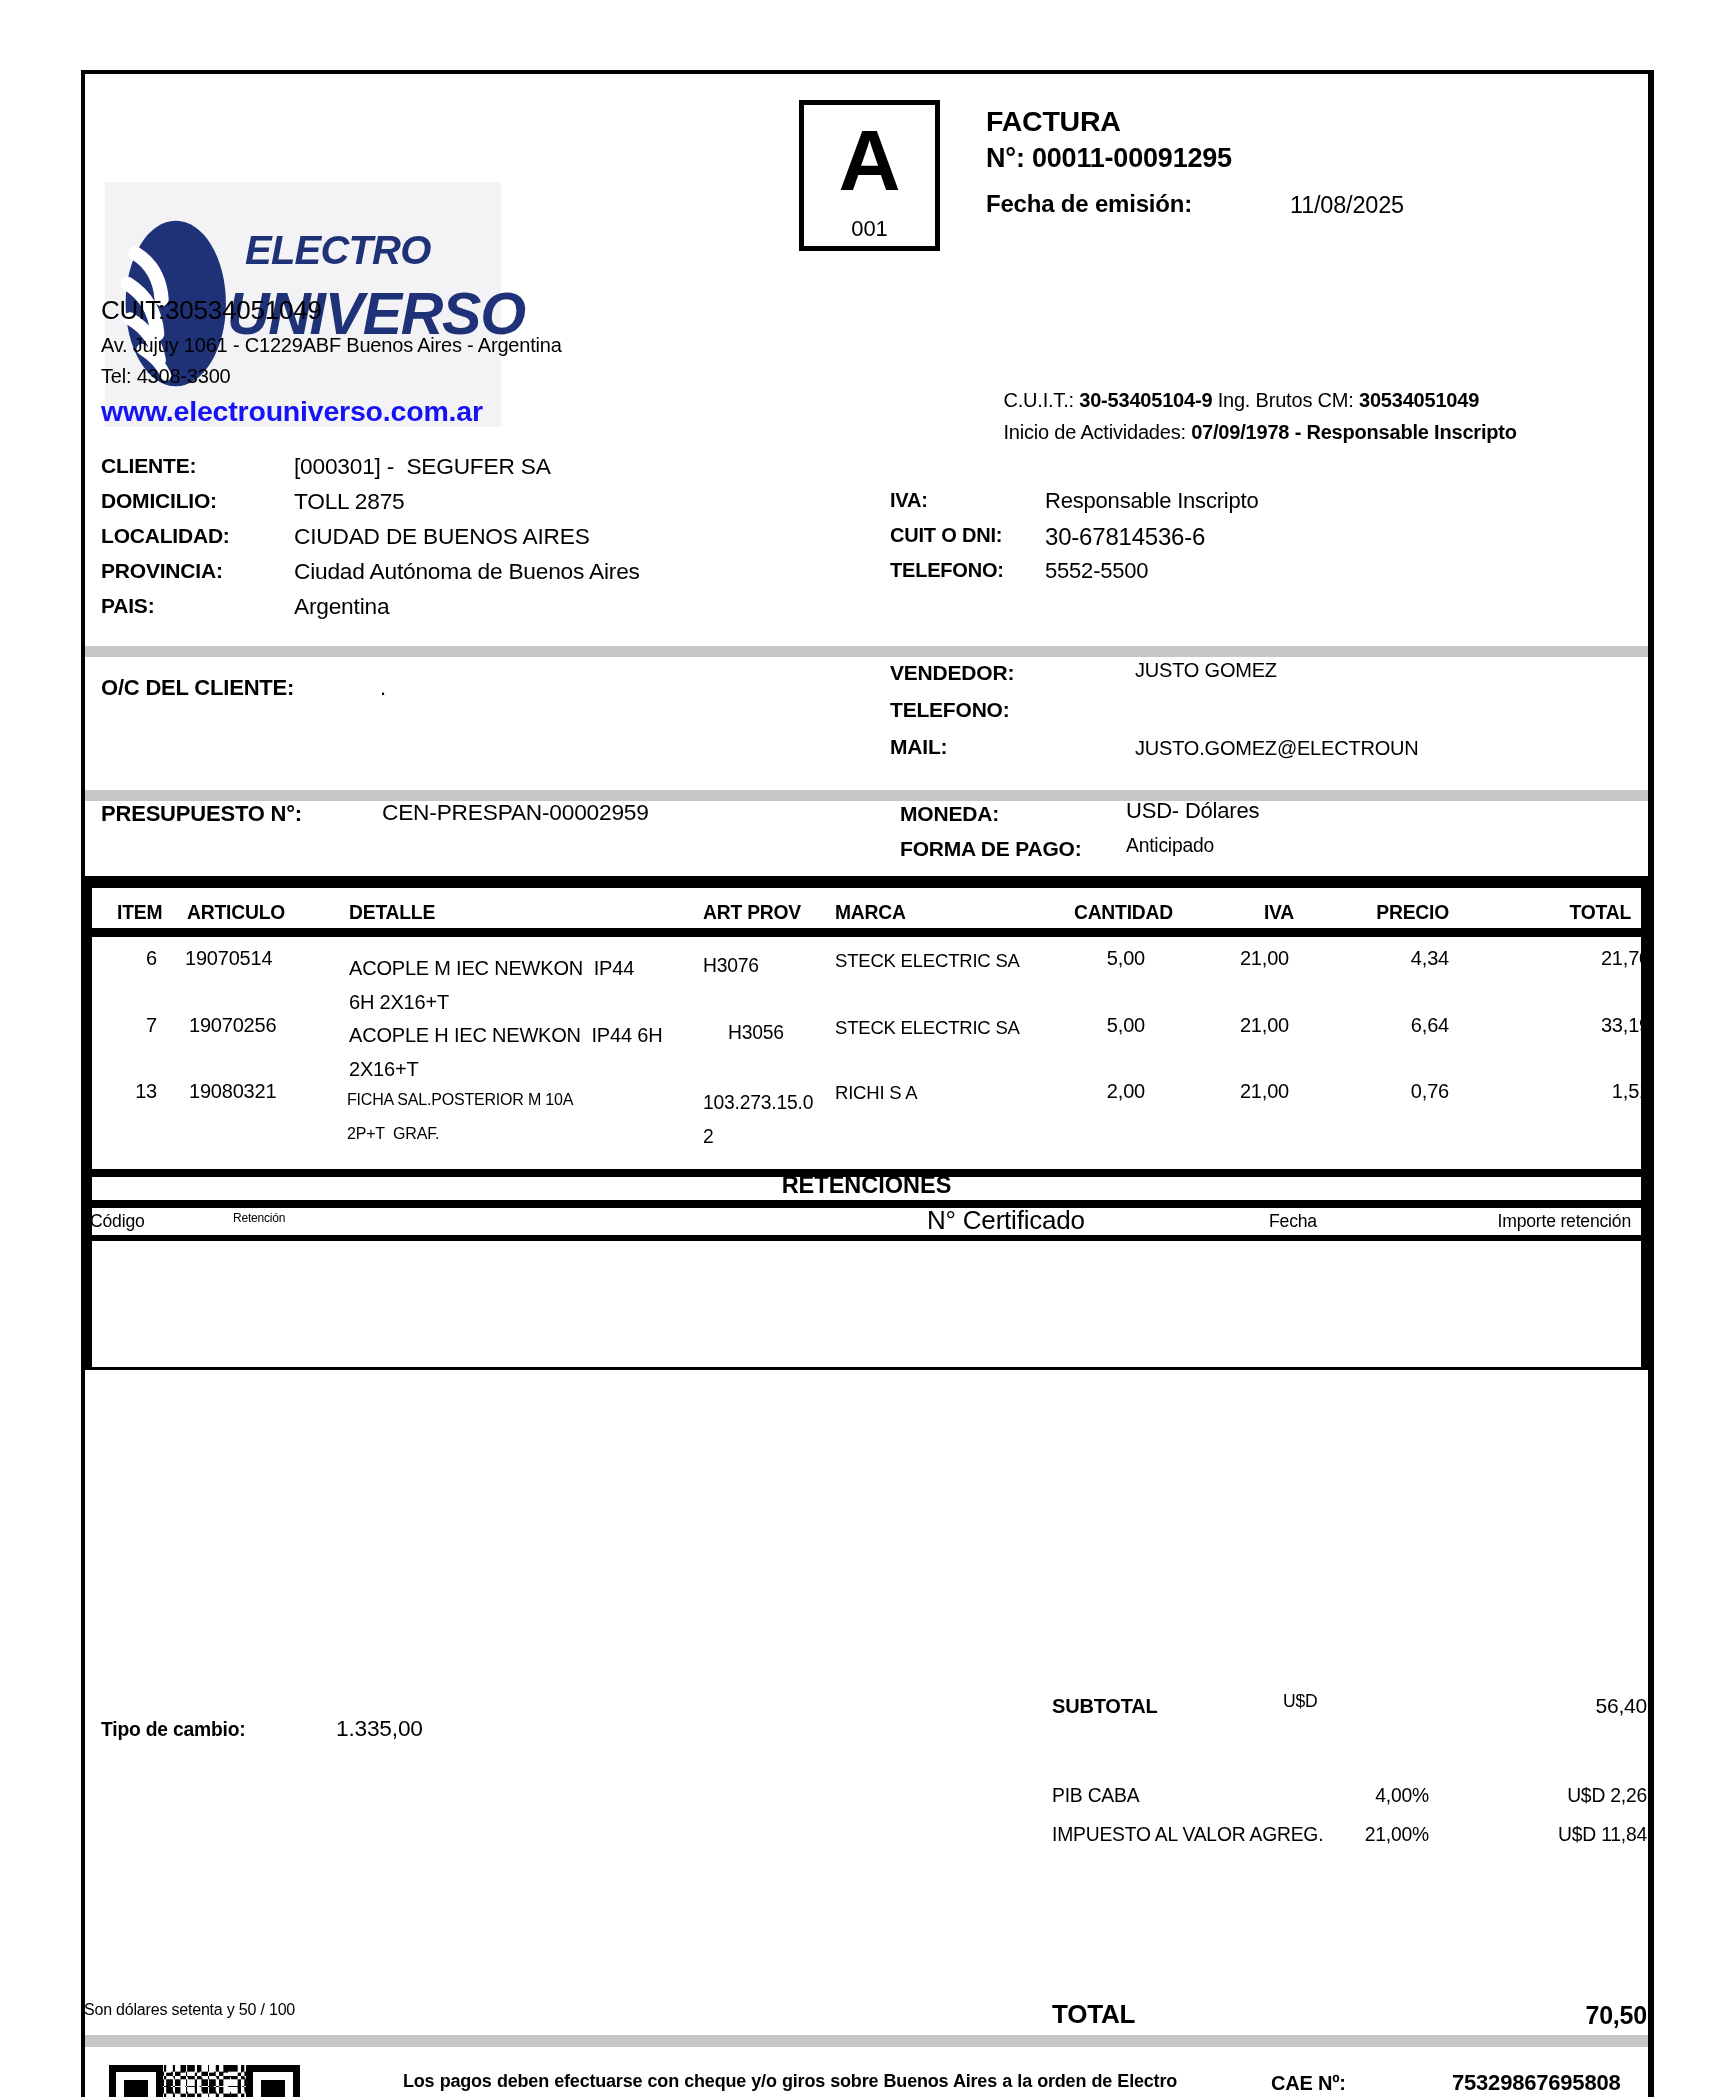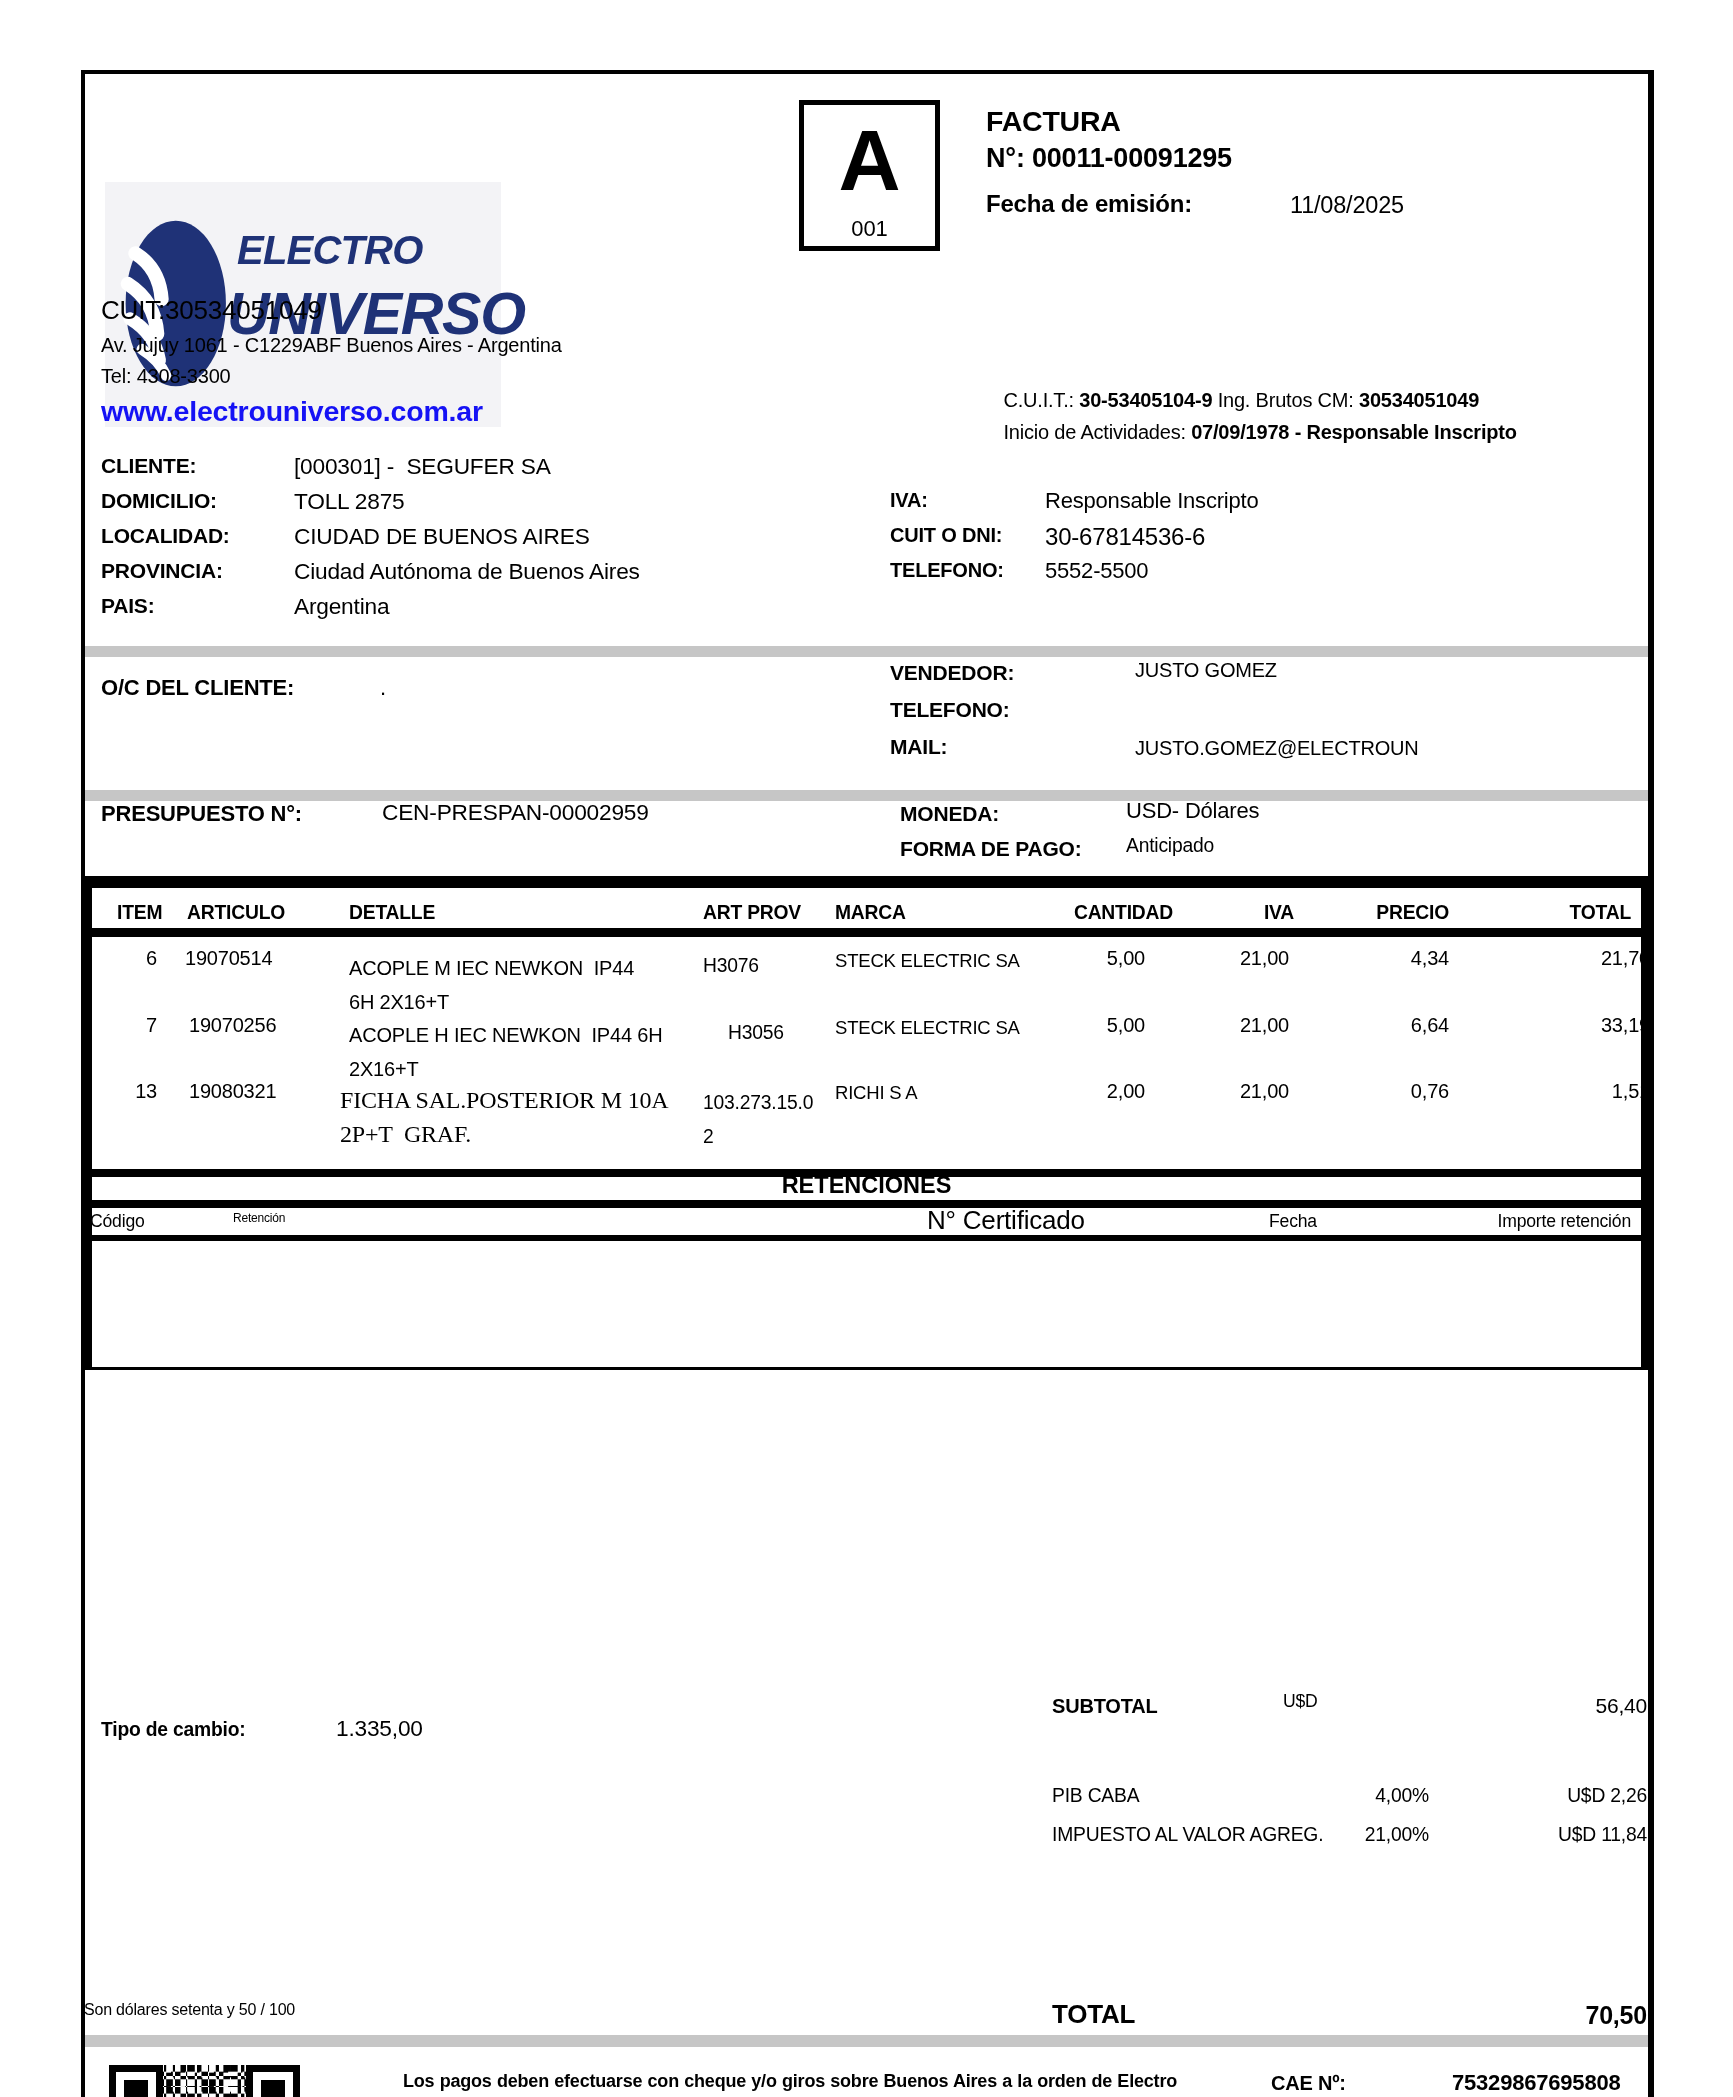--- a/index.html
+++ b/index.html
@@ -36,21 +36,21 @@
   <div class="bar" style="left:1648px;top:70px;width:5.9px;height:2306px;"></div>
 
   <div class="logo-box">
     <svg width="109" height="201" viewBox="0 0 100 160" style="position:absolute;left:12.6px;top:21px;">
       <ellipse cx="53" cy="80" rx="46" ry="76" fill="#1f3277"></ellipse>
       <path d="M16 34 Q38 48 40 76" stroke="#fff" stroke-width="13" fill="none" stroke-linecap="round"></path>
       <path d="M9 62 Q34 78 36 108" stroke="#fff" stroke-width="13" fill="none" stroke-linecap="round"></path>
       <path d="M11 94 Q34 108 38 132" stroke="#fff" stroke-width="12" fill="none" stroke-linecap="round"></path>
       <path d="M22 122 Q38 132 44 146" stroke="#fff" stroke-width="10" fill="none" stroke-linecap="round"></path>
     </svg>
-    <div class="t navy" style="left:132px;top:46px;font-size:40px;font-weight:800;font-style:italic;letter-spacing:-0.8px;">ELECTRO</div>
+    <div class="t navy" style="left:140px;top:46px;font-size:40px;font-weight:800;font-style:italic;letter-spacing:-0.8px;">ELECTRO</div>
     <div class="t navy" style="left:122px;top:99px;font-size:59px;font-weight:800;font-style:italic;letter-spacing:-1.3px;">UNIVERSO</div>
   </div>
 
   <div class="a-box">
     <div class="a-letter">A</div>
     <div class="a-code">001</div>
   </div>
 
   <div class="t b" style="left:986px;top:106px;font-size:28.5px;">FACTURA</div>
   <div class="t b" style="left:986px;top:143px;font-size:27px;">N°: 00011-00091295</div>
@@ -139,21 +139,21 @@
 2X16+T</div>
   <div class="t" style="left:728px;top:1016px;font-size:19.3px;width:126px;white-space:pre-wrap;line-height:34px;">H3056</div>
   <div class="t" style="left:835px;top:1018px;font-size:18.5px;">STECK ELECTRIC SA</div>
   <div class="t" style="right:588px;top:1014px;font-size:20px;">5,00</div>
   <div class="t" style="right:444px;top:1014px;font-size:20px;">21,00</div>
   <div class="t" style="right:284px;top:1014px;font-size:20px;">6,64</div>
   <div class="t" style="right:83px;top:1014px;font-size:20px;">33,19</div>
 
   <div class="t" style="right:1576px;top:1080px;font-size:20px;">13</div>
   <div class="t" style="left:189px;top:1080px;font-size:20px;">19080321</div>
-  <div class="t" style="left:340px;top:1083px;font-size:24px;width:352px;white-space:pre-wrap;line-height:34px;font-family:Liberation Serif, serif;">FICHA SAL.POSTERIOR M 10A
+  <div class="t" style="left:347px;top:1083px;font-size:16px;width:352px;white-space:pre-wrap;line-height:34px;">FICHA SAL.POSTERIOR M 10A
 2P+T  GRAF.</div>
   <div class="t" style="left:703px;top:1086px;font-size:19.3px;width:126px;white-space:pre-wrap;line-height:34px;">103.273.15.0
 2</div>
   <div class="t" style="left:835px;top:1083px;font-size:18.5px;">RICHI S A</div>
   <div class="t" style="right:588px;top:1080px;font-size:20px;">2,00</div>
   <div class="t" style="right:444px;top:1080px;font-size:20px;">21,00</div>
   <div class="t" style="right:284px;top:1080px;font-size:20px;">0,76</div>
   <div class="t" style="right:83px;top:1080px;font-size:20px;">1,51</div>
 
   <div class="bar" style="left:85px;top:1169px;width:1563px;height:7.6px;"></div>

